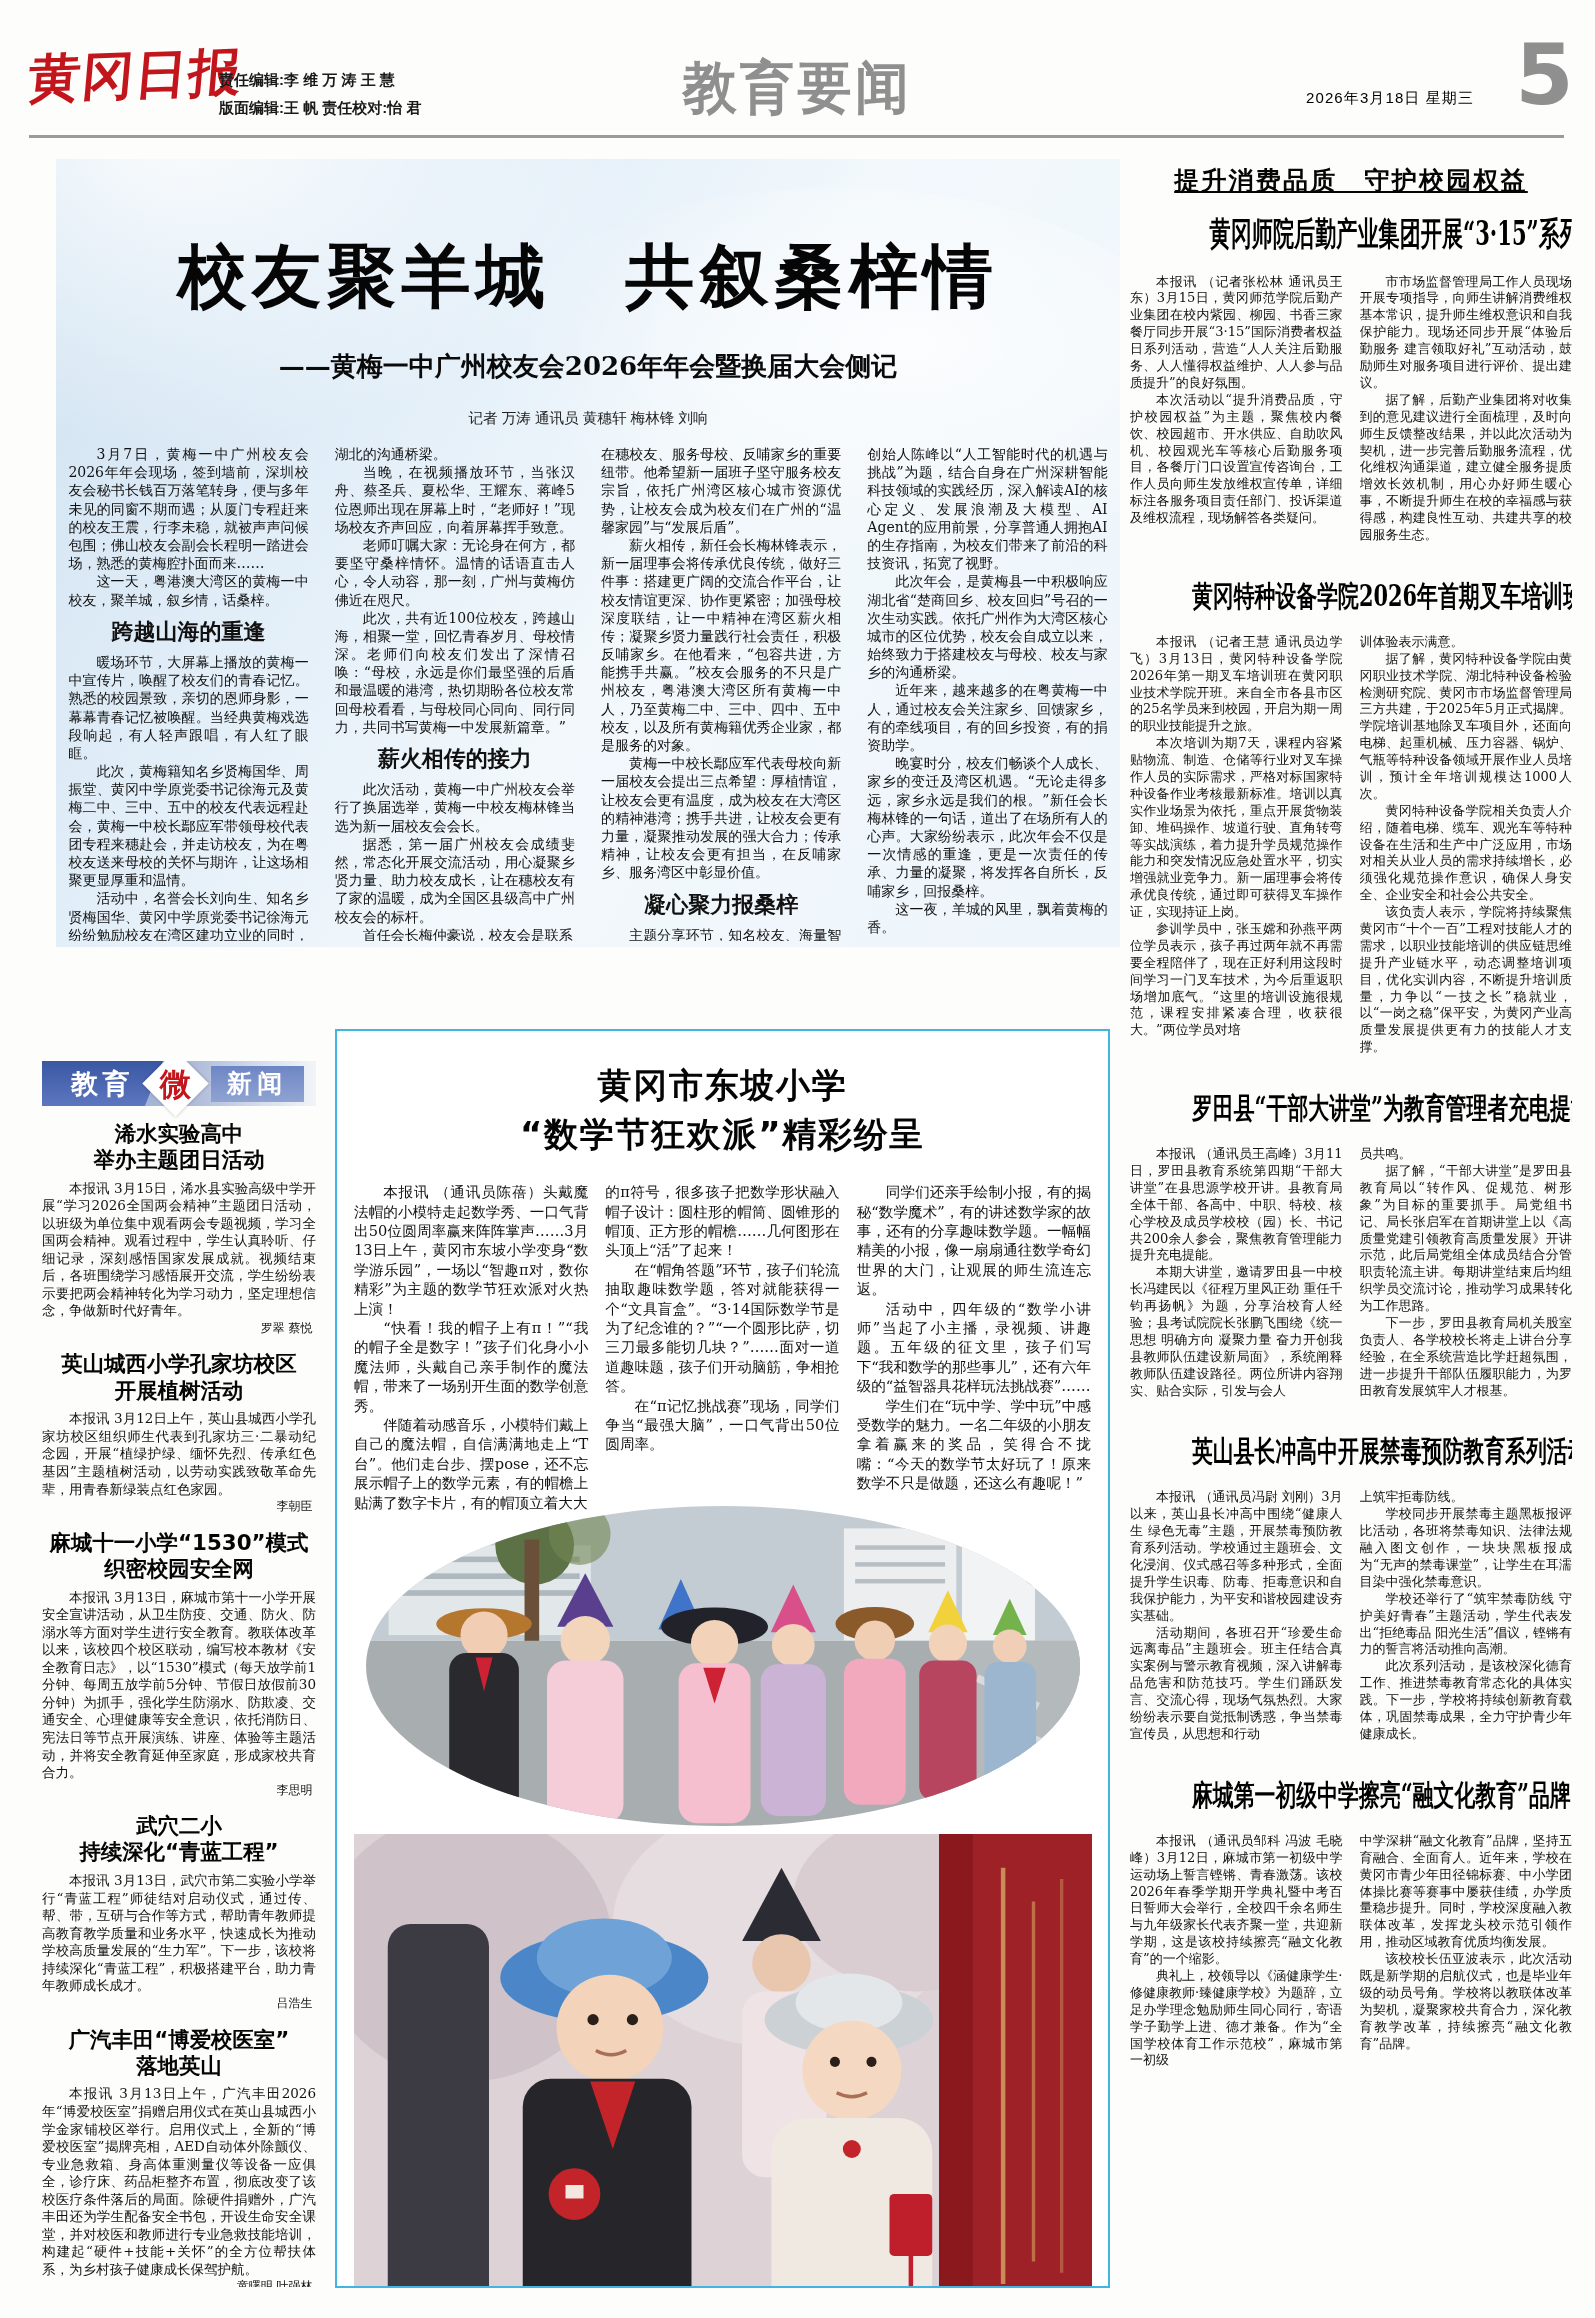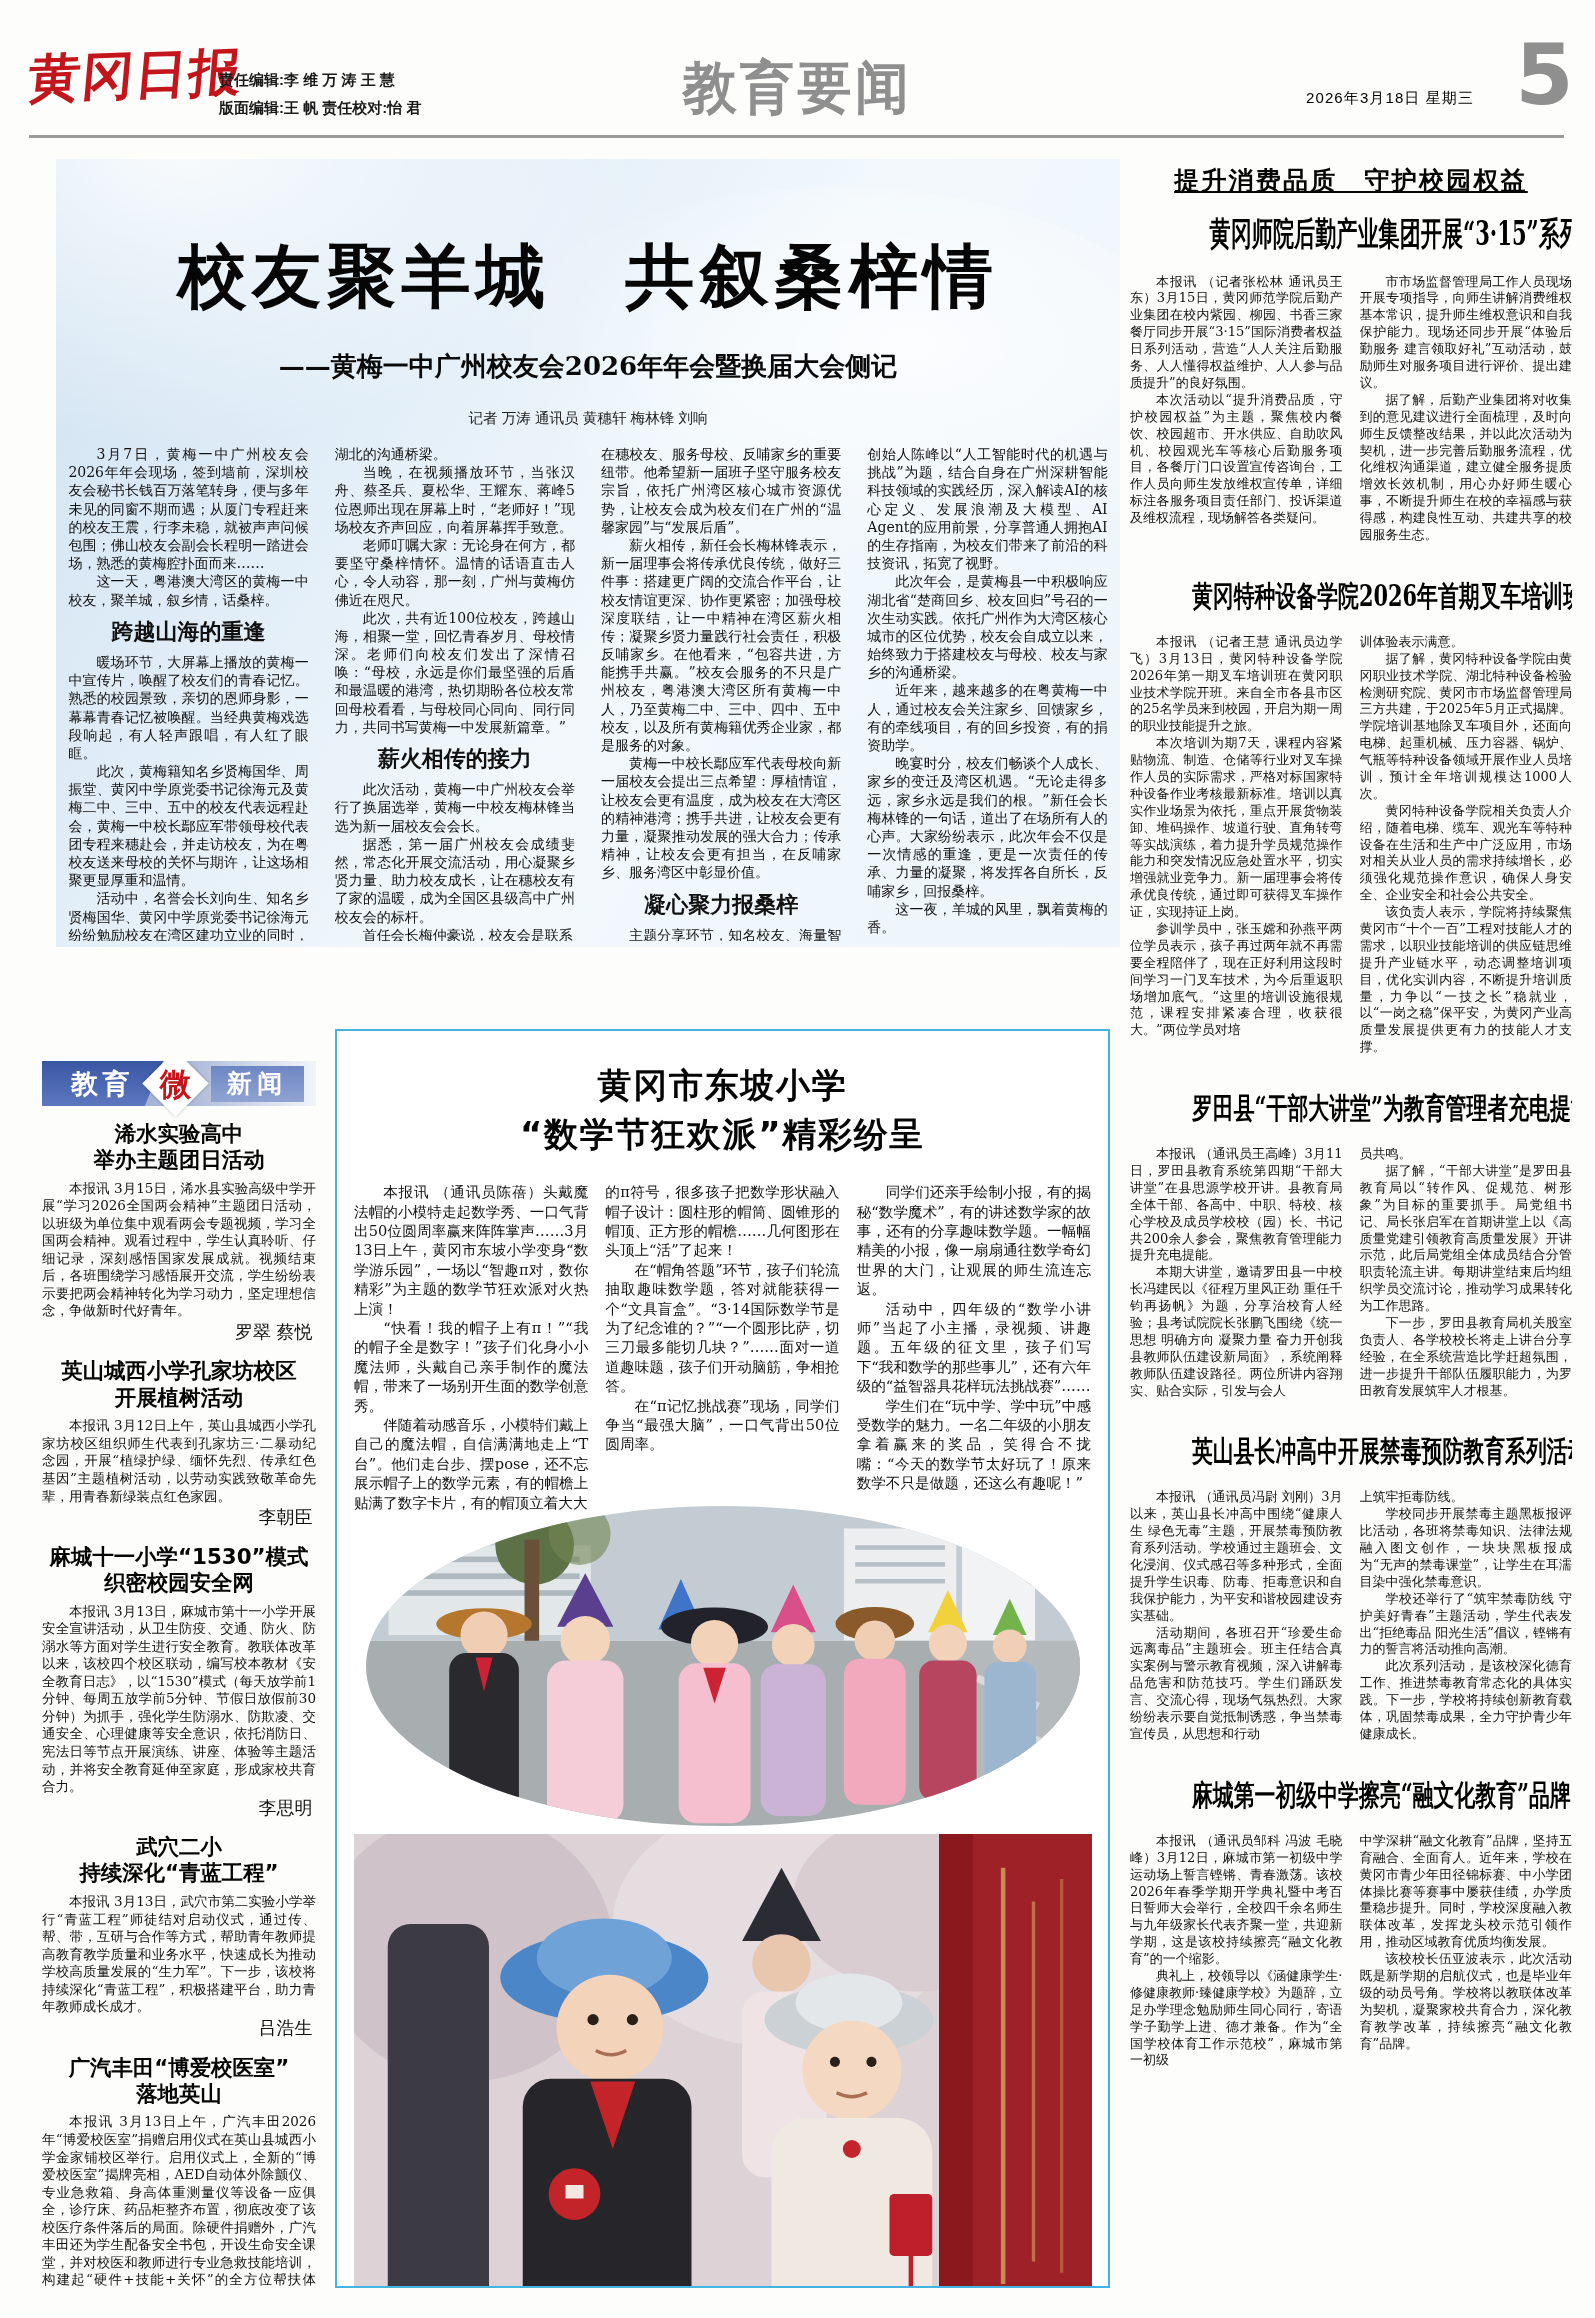--- a/index.html
+++ b/index.html
@@ -52,21 +52,21 @@
     line-height:47px;text-align:center;}
   .mn-b{position:absolute;left:169px;top:4.5px;height:36px;padding:0 15.7px;background:linear-gradient(#6d86c4,#90a3d2);
     color:#fff;font-family:"DejaVu Sans",sans-serif;font-weight:900;font-size:25px;line-height:36px;
     letter-spacing:5.6px;}
   .brief{margin-top:14.6px;}
   .brief .bt{font-family:"DejaVu Sans",sans-serif;font-weight:900;font-size:21.4px;line-height:1.22;
     text-align:center;color:#050505;}
   .brief .bb{margin-top:6.7px;font-size:13.5px;line-height:1.3;text-align:justify;}
   .brief .bb p{margin:0;}
   .brief .bb p.para{text-indent:2em;}
-  .brief .auth{font-size:18px;text-align:right;padding-right:3.4px;}
+  .brief .auth{font-size:12px;text-align:right;padding-right:3.4px;}
   
   .midbox{position:absolute;left:335px;top:1029px;width:775px;height:1259px;border:2.2px solid #41b4e3;
     background:#fff;box-sizing:border-box;overflow:hidden;}
   .mb-title{margin-top:30px;text-align:center;font-family:"DejaVu Sans",sans-serif;font-weight:900;
     font-size:34px;color:#050505;line-height:1.45;letter-spacing:1.7px;}
   .mb-cols{display:flex;gap:17px;margin:22.5px 17px 0;height:360px;overflow:hidden;}
   .mb-col{flex:1 1 0;font-size:14.6px;line-height:1.33;text-align:justify;}
   .mb-col p{margin:0;}
   .mb-col p.para{text-indent:2em;}
   .mb-col p.cont{text-indent:0;}

